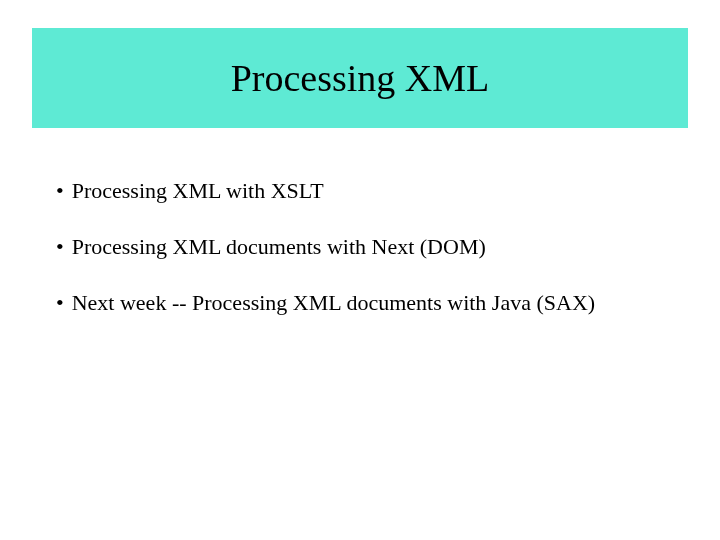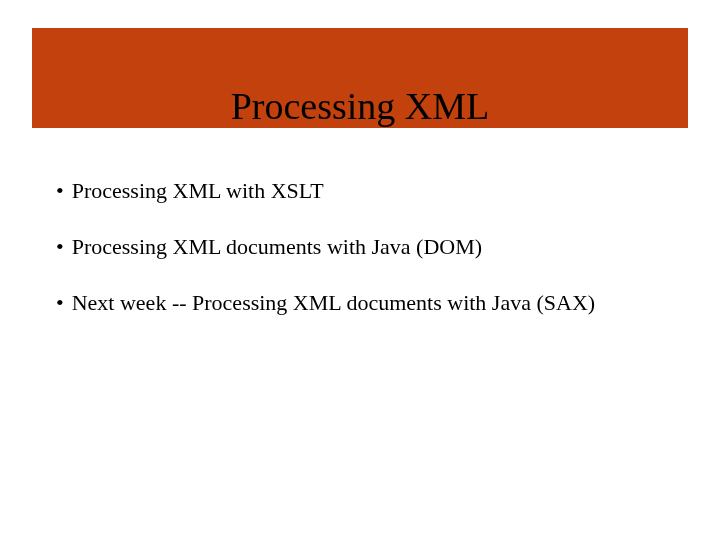--- a/index.html
+++ b/index.html
@@ -8,25 +8,25 @@
       box-sizing: border-box;
     }
     body {
       width: 720px;
       height: 540px;
       background: #ffffff;
       font-family: "Times New Roman", Times, serif;
       overflow: hidden;
     }
     .title-bar {
-      background: #c2410c;
+      background: #5eead4;
       margin: 28px 32px 0 32px;
       height: 100px;
       display: flex;
-      align-items: flex-end;
+      align-items: center;
       justify-content: center;
     }
     .title-text {
       font-size: 38px;
       color: #000000;
       font-weight: normal;
     }
     .content {
       margin: 50px 56px 0 56px;
     }
@@ -52,19 +52,19 @@
   <div class="title-text">Processing XML</div>
 </div>
 
 <div class="content">
   <div class="bullet-item">
     <span class="bullet-dot">•</span>
     <span class="bullet-text">Processing XML with XSLT</span>
   </div>
   <div class="bullet-item">
     <span class="bullet-dot">•</span>
-    <span class="bullet-text">Processing XML documents with Java (DOM)</span>
+    <span class="bullet-text">Processing XML documents with Next (DOM)</span>
   </div>
   <div class="bullet-item">
     <span class="bullet-dot">•</span>
     <span class="bullet-text">Next week -- Processing XML documents with Java (SAX)</span>
   </div>
 </div>
 
 </body></html>

